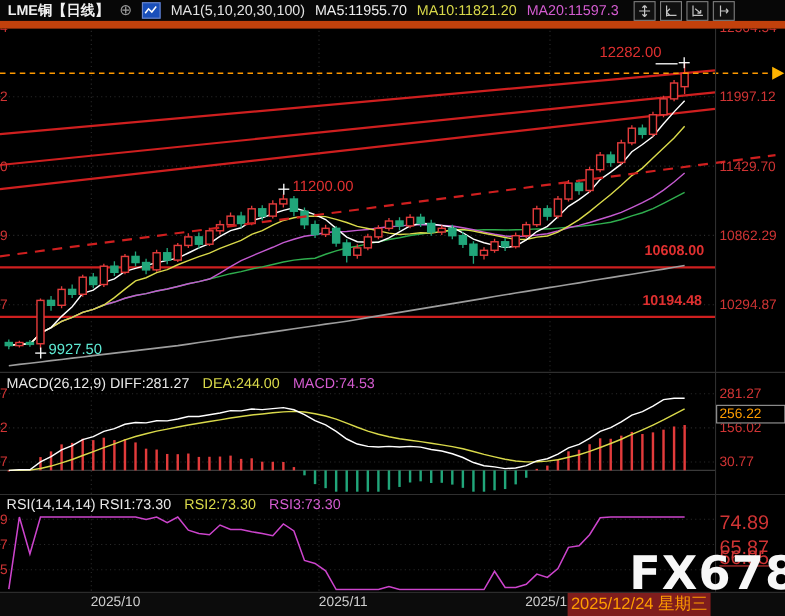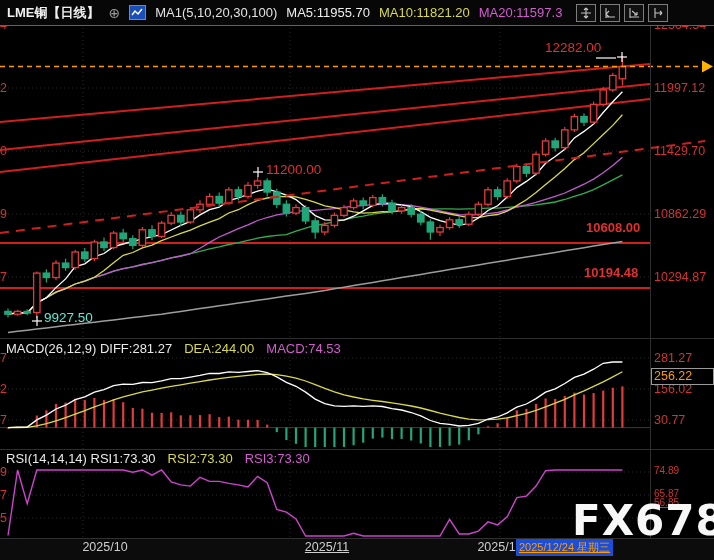--- a/index.html
+++ b/index.html
@@ -1,21 +1,21 @@
 <!DOCTYPE html>
 <html><head>
 <meta charset="utf-8">
 <style>
   html,body{margin:0;padding:0;background:#000;}
   .screen{position:relative;width:714px;height:560px;background:#000;overflow:hidden;
           font-family:"Liberation Sans","DejaVu Sans",sans-serif;-webkit-font-smoothing:antialiased;}
   #chart{position:absolute;left:0;top:0;z-index:1;}
   
   .toolbar{position:absolute;left:0;top:0;width:714px;height:26px;background:#070707;
-           border-bottom:1px solid #c2410c;display:flex;align-items:center;gap:9px;
+           border-bottom:7px solid #c2410c;display:flex;align-items:center;gap:9px;
            padding-left:7px;box-sizing:border-box;z-index:6;font-size:13px;}
   .title{color:#f0f0f0;font-weight:bold;}
   .cmp{color:#9a9a9a;font-size:14px;}
   .mini-ic{width:15px;height:13px;background:#1a4fba;border:1px solid #6d86c8;display:inline-flex;}
   .ma-set{color:#e2e2e2;}
   .ma5{color:#eeeeee;text-align:center;} .ma10{color:#d9d94a;} .ma20{color:#d45cd0;}
   .tb-btns{margin-left:auto;margin-right:46px;display:flex;gap:4px;}
   .tb-btn{width:18px;height:16px;border:1px solid #7d7d7d;background:#101010;
           display:flex;align-items:center;justify-content:center;cursor:pointer;}
   
@@ -29,31 +29,31 @@
   .support{color:#e03030;font-weight:bold;font-size:13px;}
   .s1{left:586px;top:220px;} .s2{left:584px;top:265px;}
   .ann{font-weight:normal;font-size:13.5px;color:#e03030;}
   .ann-high{left:545px;top:40px;} .ann-peak{left:266px;top:162px;}
   .ann-low{left:44px;top:310px;color:#5eead4;text-align:center;}
   .p-head{left:6px;top:341px;font-size:13px;color:#e8e8e8;}
   .r-head{left:6px;top:451px;font-size:13px;color:#e8e8e8;}
   .hd-dea{color:#d9d94a;margin-left:12px;} .hd-macd{color:#d45cd0;margin-left:12px;}
   .ml{left:654px;color:#d03434;font-size:12.5px;}
   .ml0{top:351px;} .ml1{top:382px;} .ml2{top:413px;}
-  .rl{left:654px;color:#d03434;font-size:10px;}
+  .rl{left:654px;color:#d03434;font-size:18px;}
   .rl0{top:465px;} .rl1{top:488px;} .rl2{top:497px;text-decoration:underline;}
   .macd-box{position:absolute;left:651px;top:368px;width:59px;height:15px;border:1px solid #9a9a9a;
             background:#000;color:#ff9d00;font-size:12.5px;line-height:15px;padding-left:2px;z-index:4;}
   
   .xaxis{position:absolute;left:0;top:538px;width:714px;height:22px;background:#0c0c0c;
          border-top:1px solid #303030;z-index:2;}
   .xl{position:absolute;top:540px;color:#cfcfcf;font-size:12.5px;z-index:3;transform:translateX(-50%);}
-  .xoct{left:105px;} .xnov{left:327px;text-decoration:underline;} .xdec{left:500px;}
-  .xcur{position:absolute;left:516px;top:539px;background:#1d4ed8;color:#ff9d00;
-        font-size:11px;padding:1px 3px;z-index:4;text-decoration:underline;}
+  .xoct{left:105px;} .xnov{left:312px;} .xdec{left:500px;}
+  .xcur{position:absolute;left:516px;top:539px;background:#7f1d1d;color:#ff9d00;
+        font-size:15px;padding:1px 3px;z-index:4;}
   .watermark{position:absolute;left:572px;top:496px;font-size:42px;font-weight:bold;
              color:#f7f7f7;letter-spacing:1px;z-index:5;font-family:"DejaVu Sans","Liberation Sans",sans-serif;}
 </style>
 </head>
 <body>
 
 <div class="screen">
 
   <svg id="chart" width="714" height="560">
       <defs>

